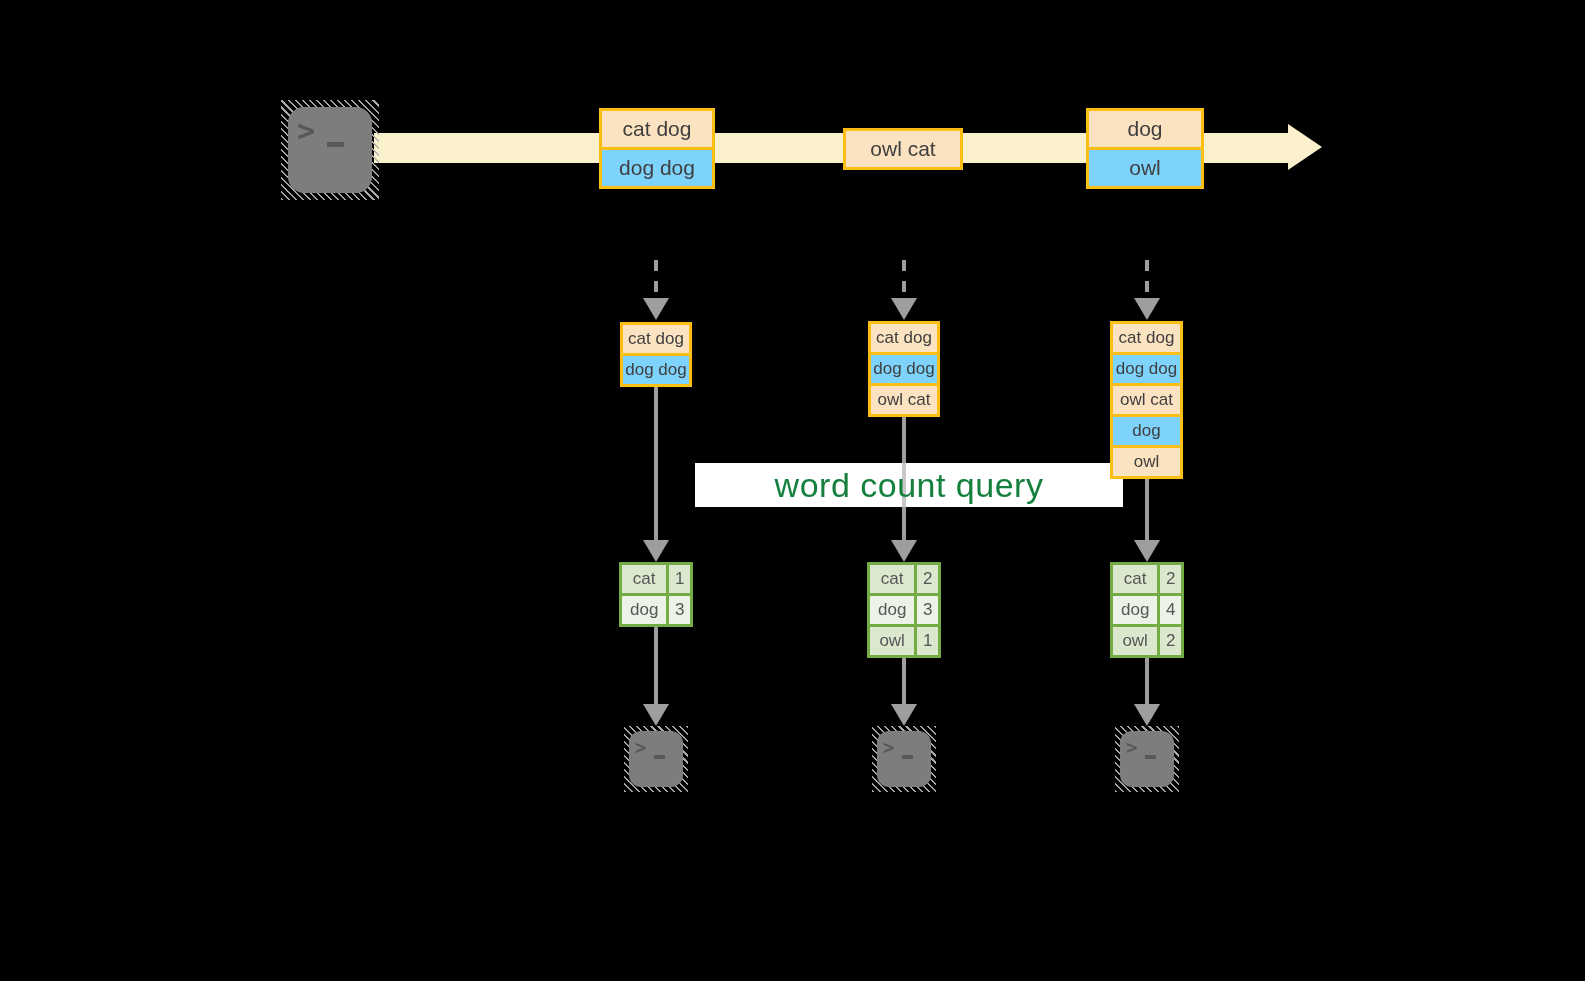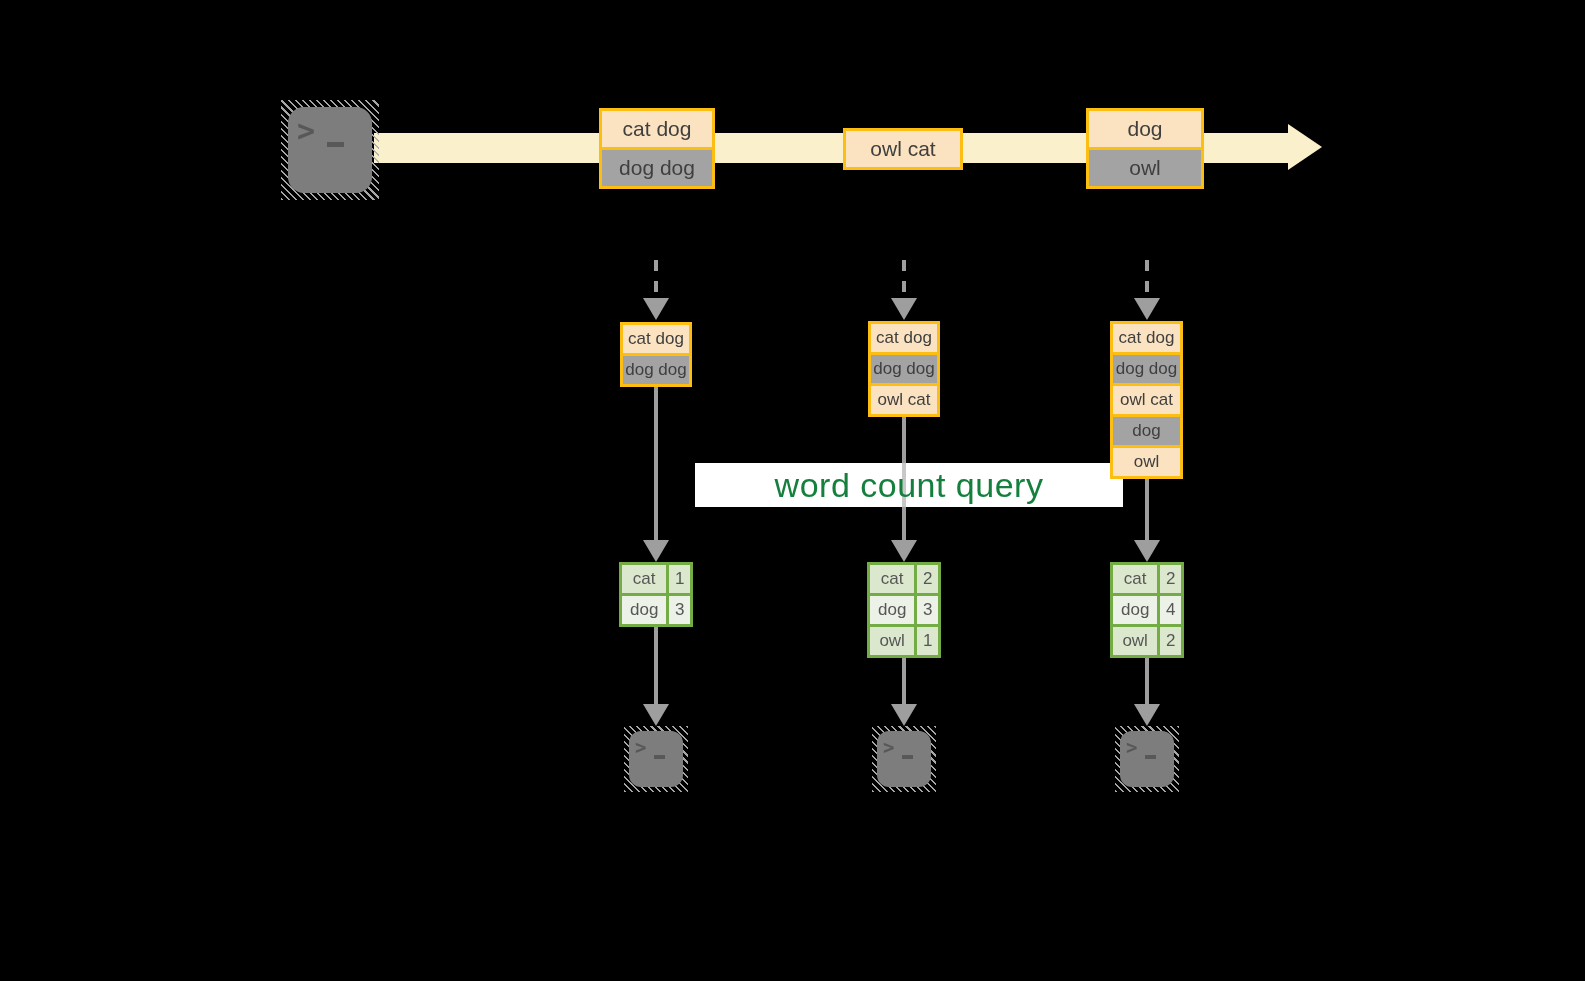--- a/index.html
+++ b/index.html
@@ -10,21 +10,21 @@
   .abs{position:absolute;}
   
   .band{background:#faf0cc;z-index:0;}
   .band-head{width:0;height:0;border-left:34px solid #faf0cc;
     border-top:23px solid transparent;border-bottom:23px solid transparent;z-index:0;}
   
   .obox{border:3px solid #fcbe12;box-sizing:border-box;z-index:3;}
   .orow{display:flex;align-items:center;justify-content:center;color:#3f3f3f;}
   .orow + .orow{border-top:3px solid #fcbe12;}
   .fill-a{background:#fbe2c0;}
-  .fill-b{background:#a3a3a3;}
+  .fill-b{background:#7dd3fc;}
   .event .orow{height:36px;font-size:21px;}
   .stack .orow{height:28px;font-size:17px;}
   
   .gtable{border:3px solid #73ac45;box-sizing:border-box;z-index:3;}
   .grow + .grow{border-top:3px solid #73ac45;}
   .grow{display:flex;}
   .gcell{height:28px;display:flex;align-items:center;justify-content:center;
     color:#565656;font-size:17px;}
   .gcell.word{width:45px;}
   .gcell.val{width:21px;border-left:3px solid #73ac45;}

